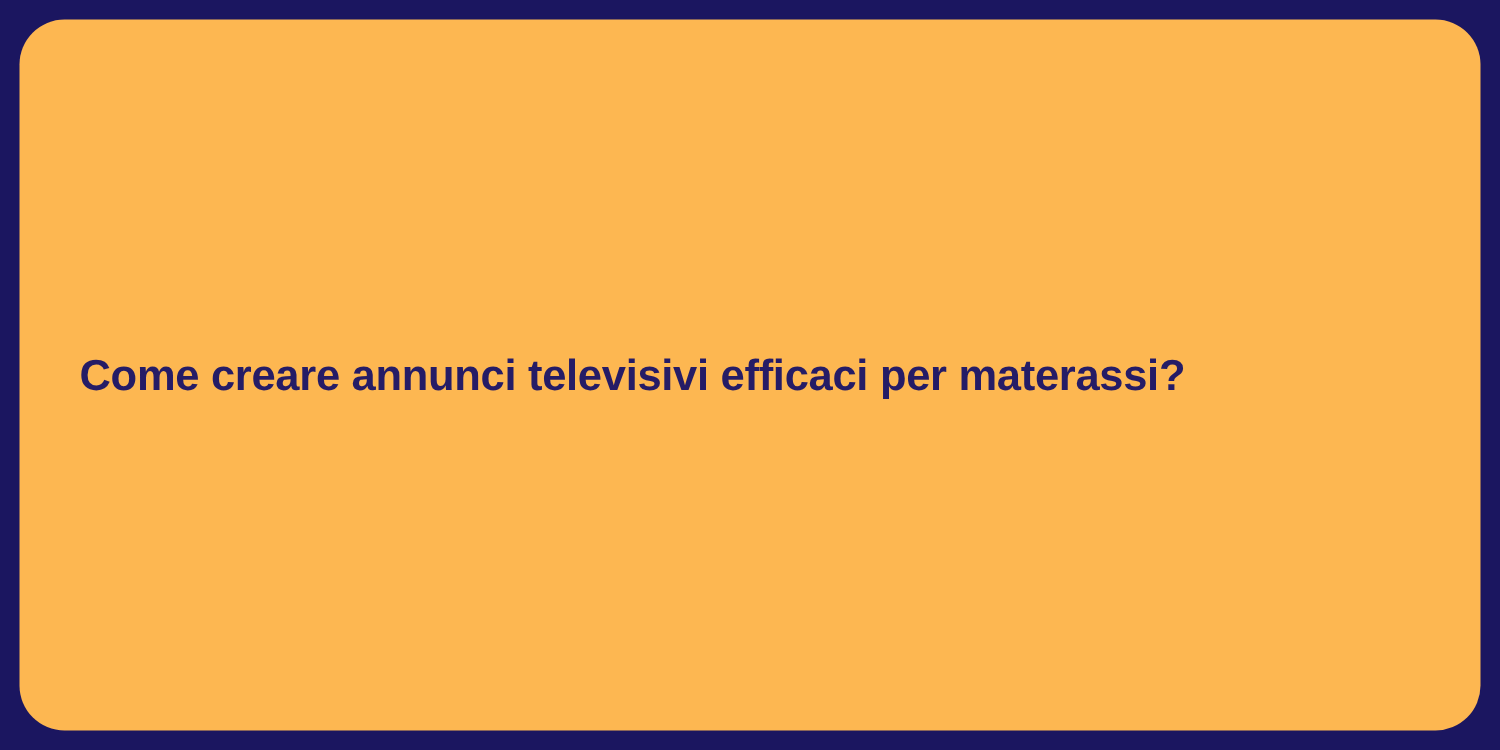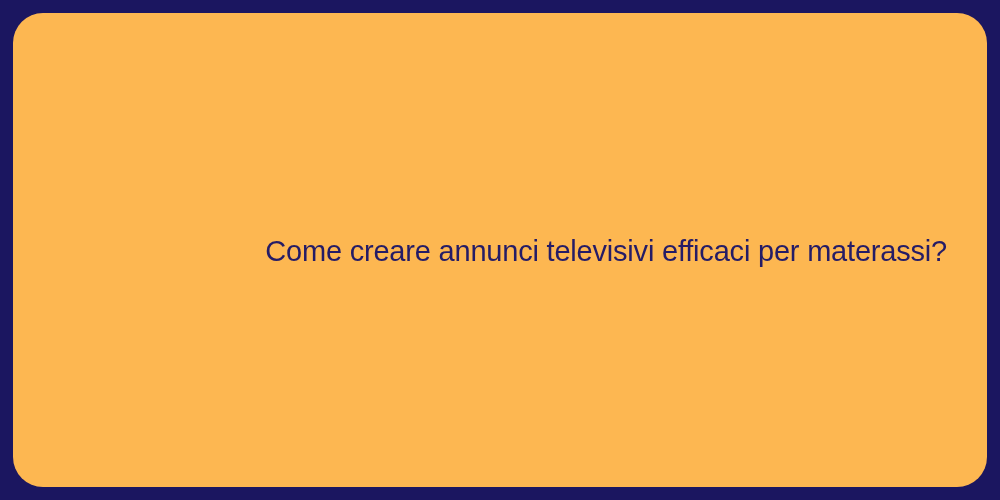--- a/index.html
+++ b/index.html
@@ -29,25 +29,25 @@
     box-sizing: border-box;
     display: flex;
     align-items: center;
     justify-content: center;
   }
   .headline {
     display: block;
     width: 100%;
     padding: 0 40px;
     box-sizing: border-box;
-    text-align: right;
+    text-align: left;
     color: #251c66;
     font-family: "Liberation Sans", sans-serif;
     font-size: 29px;
-    font-weight: normal;
+    font-weight: bold;
     letter-spacing: -0.2px;
     line-height: 1.25;
     margin: 0;
     
     position: relative;
     top: 1px;
   }
 </style>
 </head>
 <body>

